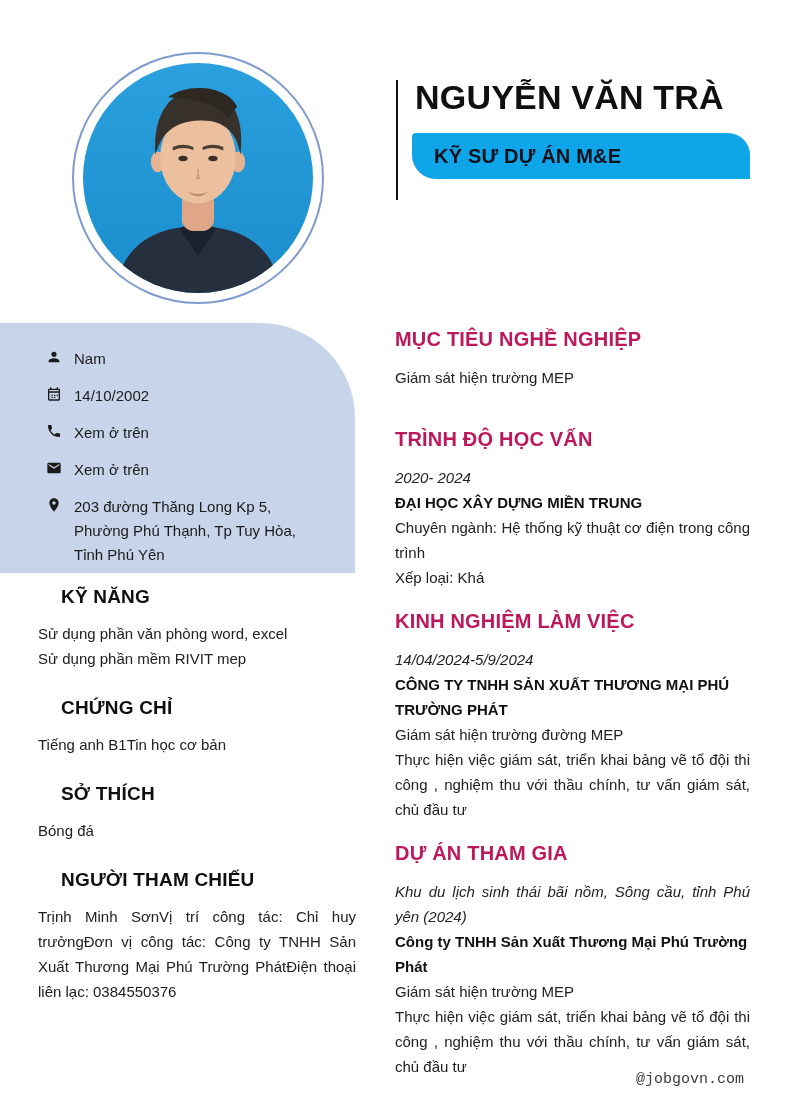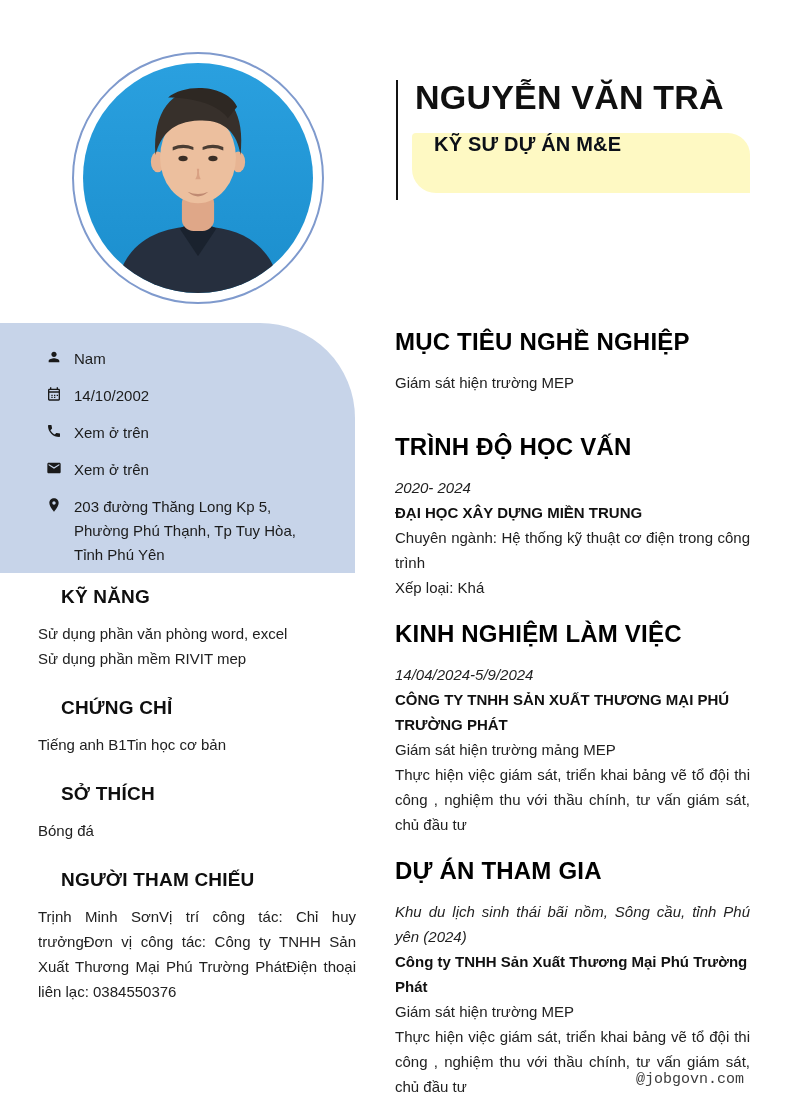--- a/index.html
+++ b/index.html
@@ -45,25 +45,25 @@
     font-size: 34px;
     font-weight: 700;
     color: #101010;
     letter-spacing: 0.2px;
     white-space: nowrap;
   }
   .title-banner {
     margin-left: 16px;
     margin-top: 16px;
     width: 338px;
-    height: 60px;
-    background: #fef9c3;
+    height: 46px;
+    background: #0ea5e9;
     border-radius: 4px 22px 0 24px;
     display: flex;
-    align-items: flex-start;
+    align-items: center;
     padding-left: 22px;
   }
   .title-banner .job-title {
     font-size: 20px;
     font-weight: 700;
     color: #0c1018;
     letter-spacing: 0.2px;
   }
 
   
@@ -99,23 +99,23 @@
   }
   .l-item { font-size: 15px; line-height: 25px; color: #212121; }
   .l-para { font-size: 15px; line-height: 25px; color: #212121; text-align: justify; }
 
   
   .right-col { position: absolute; left: 395px; top: 328px; width: 355px; }
   .r-section { margin-top: 38px; }
   .r-section:first-child { margin-top: 0; }
   .r-section.tight { margin-top: 20px; }
   .sec-h-r {
-    font-size: 24px;
-    font-weight: 700;
-    color: #000000;
+    font-size: 20px;
+    font-weight: 700;
+    color: #be185d;
     letter-spacing: 0.2px;
     margin-bottom: 14px;
   }
   .r-line { font-size: 15px; line-height: 25px; color: #212121; }
   .r-italic { font-style: italic; color: #1f1f1f; }
   .r-bold { font-weight: 700; color: #111111; }
   .r-just { text-align: justify; }
 
   
   .watermark {
@@ -261,21 +261,21 @@
       <div class="r-line r-italic">2020- 2024</div>
       <div class="r-line r-bold">ĐẠI HỌC XÂY DỰNG MIỀN TRUNG</div>
       <div class="r-line r-just">Chuyên ngành: Hệ thống kỹ thuật cơ điện trong công trình</div>
       <div class="r-line">Xếp loại: Khá</div>
     </div>
 
     <div class="r-section tight">
       <div class="sec-h-r">KINH NGHIỆM LÀM VIỆC</div>
       <div class="r-line r-italic">14/04/2024-5/9/2024</div>
       <div class="r-line r-bold">CÔNG TY TNHH SẢN XUẤT THƯƠNG MẠI PHÚ TRƯỜNG PHÁT</div>
-      <div class="r-line">Giám sát hiện trường mảng MEP</div>
+      <div class="r-line">Giám sát hiện trường đường MEP</div>
       <div class="r-line r-just">Thực hiện việc giám sát, triển khai bảng vẽ tổ đội thi công , nghiệm thu với thầu chính, tư vấn giám sát, chủ đầu tư</div>
     </div>
 
     <div class="r-section tight">
       <div class="sec-h-r">DỰ ÁN THAM GIA</div>
       <div class="r-line r-italic r-just">Khu du lịch sinh thái bãi nồm, Sông cầu, tỉnh Phú yên (2024)</div>
       <div class="r-line r-bold">Công ty TNHH Sản Xuất Thương Mại Phú Trường Phát</div>
       <div class="r-line">Giám sát hiện trường MEP</div>
       <div class="r-line r-just">Thực hiện việc giám sát, triển khai bảng vẽ tổ đội thi công , nghiệm thu với thầu chính, tư vấn giám sát, chủ đầu tư</div>
     </div>

